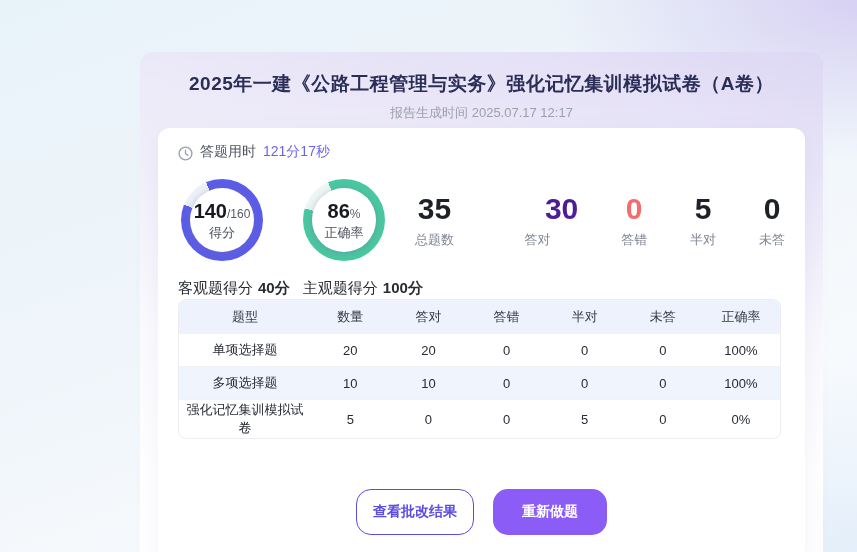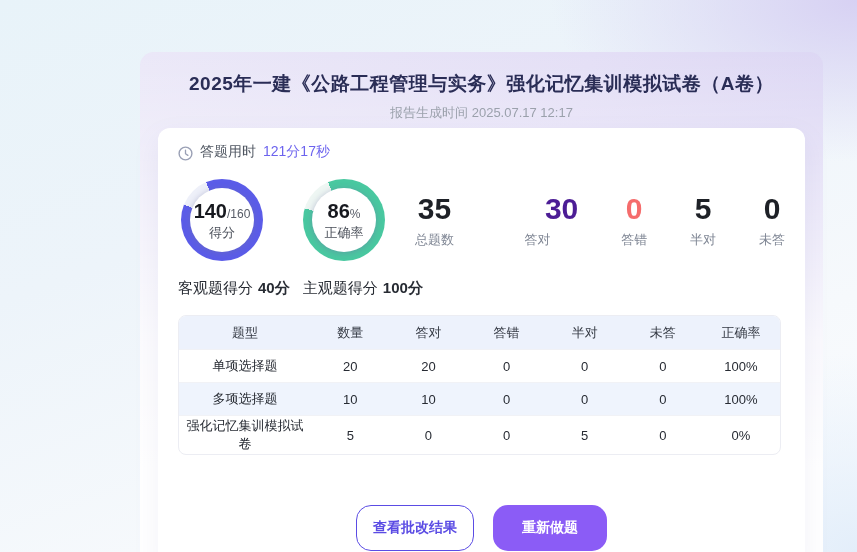--- a/index.html
+++ b/index.html
@@ -37,21 +37,21 @@
   .gauge1{margin-left:3px;}
   .stats{flex:1;display:flex;justify-content:space-between;margin-left:30px;align-items:center;}
   .stat{text-align:center;}
   .stat .num{font-size:30px;font-weight:bold;line-height:1;color:#1e2127;}
   .stat .lab{margin-top:9px;font-size:13px;color:#7f8694;line-height:1;}
   
   .score-summary{margin-top:18px;font-size:15px;font-weight:normal;color:#272b33;line-height:1;}
   .score-summary .grp{margin-right:9px;}
   .score-summary .grp b{margin-left:5px;}
   
-  .qtable{margin-top:20px;width:601px;border:1px solid #ecedf3;border-radius:8px;overflow:hidden;}
+  .qtable{margin-top:4px;width:601px;border:1px solid #ecedf3;border-radius:8px;overflow:hidden;}
   table{width:100%;border-collapse:collapse;font-size:13px;}
   thead th{background:#edf2fc;font-weight:normal;color:#363b45;height:31px;}
   tbody td{color:#272b33;height:30px;text-align:center;border-top:1px solid #f1f2f6;padding:1px 6px;}
   tbody tr:nth-child(2) td{background:#eff4fd;}
   td.c1,th.c1{width:22%;}
   td.cn,th.cn{width:13%;}
   
   .actions{margin-top:50px;display:flex;justify-content:center;gap:19px;}
   .btn{height:46px;border-radius:15px;font-size:14px;font-weight:bold;display:flex;align-items:center;
     justify-content:center;cursor:pointer;box-sizing:border-box;font-family:inherit;}

